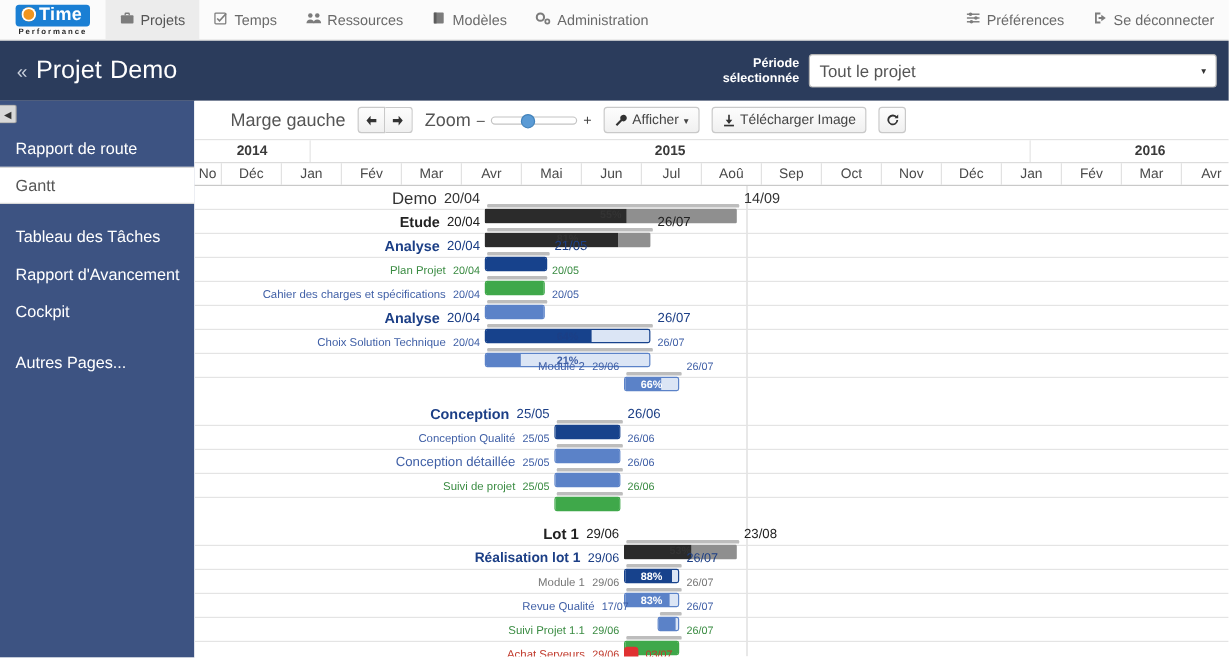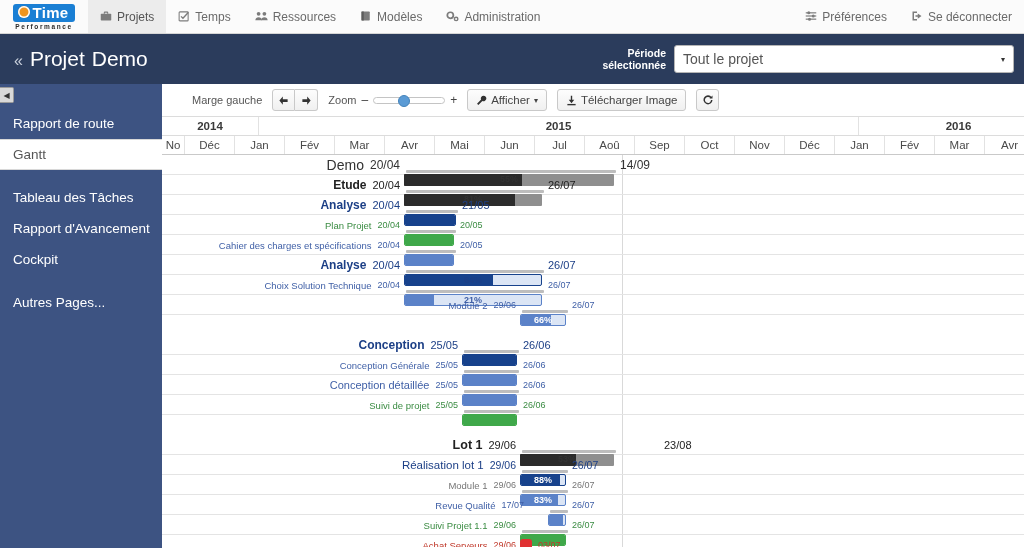--- a/index.html
+++ b/index.html
@@ -121,21 +121,21 @@
   
   #main { flex: 1; background: #fff; position: relative; overflow: hidden; }
 
   
   #toolbar {
     height: 33px; border-bottom: 1px solid #dcdcdc;
     background: #fff;
     display: flex; align-items: center; gap: 10px;
     padding-left: 30px;
   }
-  .tb-label { font-size: 11px; color: #555; }
+  .tb-label { font-size: 15px; color: #555; }
   .btn {
     border: 1px solid #c9c9c9; border-radius: 3px;
     background: linear-gradient(#fdfdfd,#f0f0f0);
     font-size: 11.5px; color: #444;
     height: 22px; padding: 0 8px;
     display: inline-flex; align-items: center; gap: 4px;
     cursor: pointer;
   }
   .btn-sq { width: 23px; padding: 0; justify-content: center; font-size: 12px; }
   .btn-group { display: flex; }
@@ -509,21 +509,21 @@
             </div>
             <div class="shadow" style="left: 302px; width: 55px;"></div>
             <div class="bar" style="left: 300px; width: 55px; background: rgb(219, 229, 245); border: 1px solid rgb(23, 66, 140);">
               <div class="fill" style="width: 55px; background: rgb(23, 66, 140);"></div>
               <div class="pct" style="color: rgb(255, 255, 255);"></div>
             </div>
             <div class="d2" style="left: 361px; color: rgb(28, 63, 134); font-size: 11px;">26/06</div>
           </div>
           <div class="row">
             <div class="lbl" style="right: 566px;">
-              <span class="name" style="color: rgb(63, 95, 166); font-size: 9.5px; font-weight: normal;">Conception Générale</span>
+              <span class="name" style="color: rgb(63, 95, 166); font-size: 9.5px; font-weight: normal;">Conception Qualité</span>
               <span class="d1" style="color: rgb(63, 95, 166); font-size: 9px;">25/05</span>
             </div>
             <div class="shadow" style="left: 302px; width: 55px;"></div>
             <div class="bar" style="left: 300px; width: 55px; background: rgb(219, 229, 245); border: 1px solid rgb(91, 130, 200);">
               <div class="fill" style="width: 55px; background: rgb(91, 130, 200);"></div>
               <div class="pct" style="color: rgb(255, 255, 255);"></div>
             </div>
             <div class="d2" style="left: 361px; color: rgb(63, 95, 166); font-size: 9px;">26/06</div>
           </div>
           <div class="row">
@@ -554,25 +554,25 @@
           <div class="row">
             <div class="lbl" style="right: 508px;">
               <span class="name" style="color: rgb(34, 34, 34); font-size: 12.5px; font-weight: bold;">Lot 1</span>
               <span class="d1" style="color: rgb(34, 34, 34); font-size: 11px;">29/06</span>
             </div>
             <div class="shadow" style="left: 360px; width: 94px;"></div>
             <div class="bar sum" style="left: 358px; width: 94px; background: rgb(143, 143, 143);">
               <div class="fill" style="width: 56px; background: rgb(43, 43, 43);"></div>
               <div class="pct" style="color: rgb(51, 51, 51);">53%</div>
             </div>
-            <div class="d2" style="left: 458px; color: rgb(34, 34, 34); font-size: 11px; margin-left: 44px;">23/08</div>
+            <div class="d2" style="left: 458px; color: rgb(34, 34, 34); font-size: 11px;">23/08</div>
           </div>
           <div class="row">
             <div class="lbl" style="right: 508px;">
-              <span class="name" style="color: rgb(28, 63, 134); font-size: 11.5px; font-weight: normal;">Réalisation lot 1</span>
+              <span class="name" style="color: rgb(28, 63, 134); font-size: 11.5px; font-weight: bold;">Réalisation lot 1</span>
               <span class="d1" style="color: rgb(28, 63, 134); font-size: 10.5px;">29/06</span>
             </div>
             <div class="shadow" style="left: 360px; width: 46px;"></div>
             <div class="bar" style="left: 358px; width: 46px; background: rgb(219, 229, 245); border: 1px solid rgb(23, 66, 140);">
               <div class="fill" style="width: 39px; background: rgb(23, 66, 140);"></div>
               <div class="pct" style="color: rgb(255, 255, 255);">88%</div>
             </div>
             <div class="d2" style="left: 410px; color: rgb(28, 63, 134); font-size: 10.5px;">26/07</div>
           </div>
           <div class="row">

